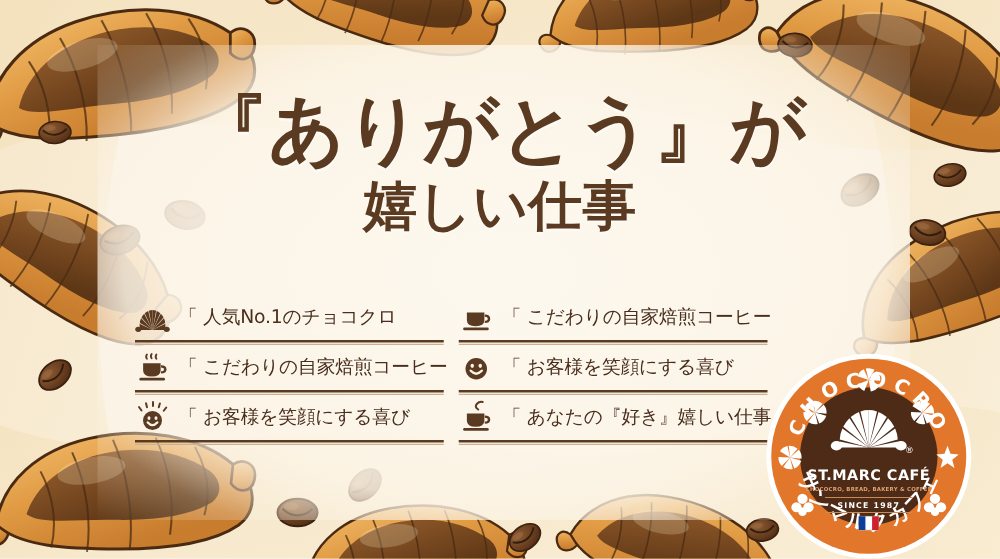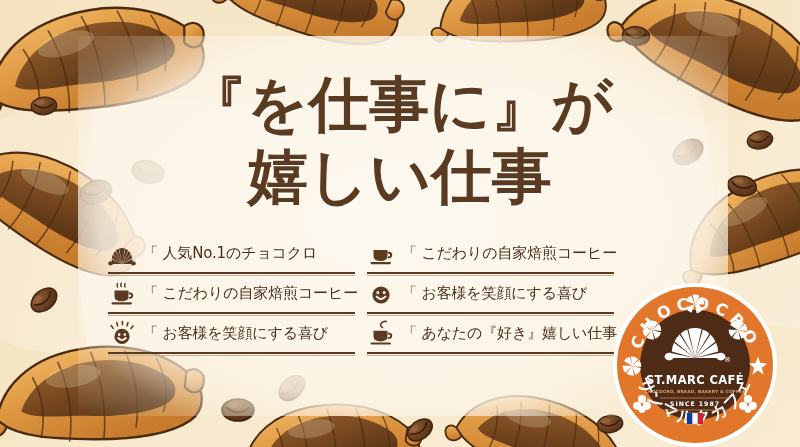--- a/index.html
+++ b/index.html
@@ -36,21 +36,21 @@
     position:absolute; left:0; right:0; top:74px;
     text-align:center;
     color:#5B3A22;
     font-weight:bold;
     line-height:1.0;
     letter-spacing:0.01em;
     text-shadow:0 2px 0 rgba(255,255,255,0.55);
     z-index:6;
   }
   .headline .l1 { display:block; font-size:60px; }
-  .headline .l2 { display:block; font-size:60px; margin-top:12px; }
+  .headline .l2 { display:block; font-size:43px; margin-top:12px;font-family:Liberation Mono, monospace; }
 
   
   .bullets {
     position:absolute; left:108px; top:236px;
     width:506px;
     display:grid;
     grid-template-columns:247px 247px;
     column-gap:12px;
     row-gap:0px;
     z-index:6;
@@ -214,21 +214,21 @@
         <use href="#bean"></use>
       </g>
     <g transform="translate(610,424) rotate(10) scale(0.8)">
         <use href="#bean"></use>
       </g>
   </svg>
 
   <div class="center-wash"></div>
 
   <h1 class="headline">
-    <span class="l1">『を仕事に』が</span>
+    <span class="l1">『ありがとう』が</span>
     <span class="l2">嬉しい仕事</span>
   </h1>
 
   <div class="bullets">
 
     <div class="bullet-cell">
       <div class="bullet-row">
         <span class="bullet-icon">
           <svg viewBox="0 0 28 30" width="28" height="30">
             <g fill="#5B3A22">

